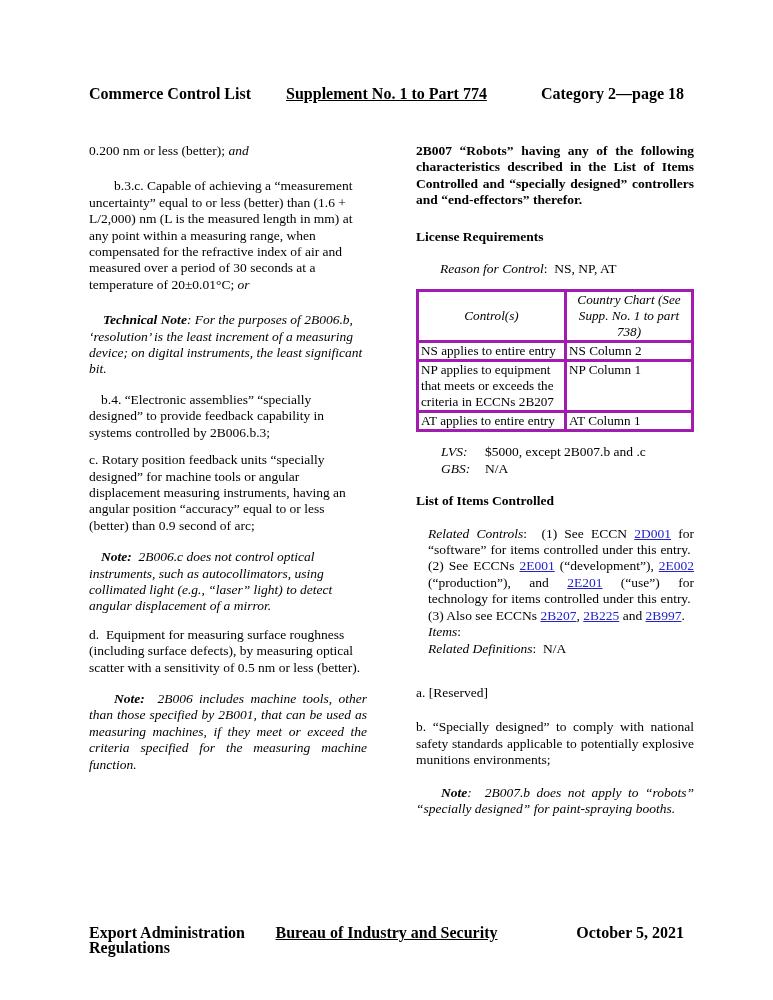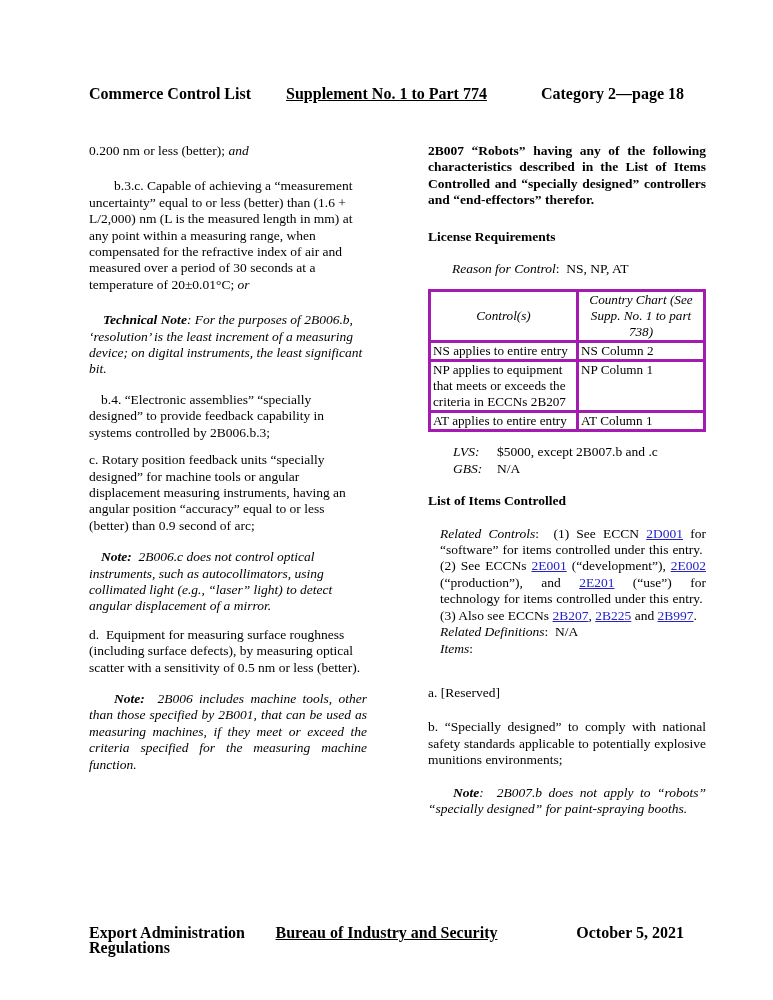--- a/index.html
+++ b/index.html
@@ -7,21 +7,21 @@
         font-family:"Liberation Serif",serif;font-size:13.5px;line-height:16.4px;color:#000;}
   .runrow{position:absolute;left:89px;width:595px;display:grid;grid-template-columns:1fr auto 1fr;
           font-weight:bold;font-size:16px;line-height:15px;}
   .runrow .l{text-align:left;}
   .runrow .c{text-align:center;text-decoration:underline;}
   .runrow .r{text-align:right;}
   .hdr{top:86px;}
   .ftr{top:925px;}
   .col{position:absolute;top:143px;}
   .col-l{left:89px;width:278px;}
-  .col-r{left:428px;width:278px;}
+  .col-r{left:416px;width:278px;}
   p{margin:0 0 15px 0;}
   .mb11{margin-bottom:11px;} .mb12{margin-bottom:12px;} .mb14{margin-bottom:14px;}
   .mb16{margin-bottom:16px;} .mb18{margin-bottom:18px;} .mb19{margin-bottom:19px;}
   .mb20{margin-bottom:20px;}
   .just{text-align:justify;}
   .it{font-style:italic;}
   .b{font-weight:bold;}
   .bi{font-weight:bold;font-style:italic;}
   .ind12{text-indent:12px;} .ind14{text-indent:14px;} .ind24{text-indent:24px;} .ind25{text-indent:25px;}
   .ctab{border-collapse:collapse;width:278px;margin:0 0 12px 0;font-size:13.2px;line-height:16px;}
@@ -97,22 +97,22 @@
 
     <div class="kv">
       <div><span class="kv-k"><span class="it">LVS</span><span>:</span></span><span>$5000, except 2B007.b and .c</span></div>
       <div><span class="kv-k"><span class="it">GBS</span><span>:</span></span><span>N/A</span></div>
     </div>
 
     <p class="b mb16">List of Items Controlled</p>
 
     <div class="rel">
       <p class="just"><span class="it">Related Controls</span><span>:&nbsp; (1) See ECCN </span><a class="xlink">2D001</a><span> for “software” for items controlled under this entry.&nbsp; (2) See ECCNs </span><a class="xlink">2E001</a><span> (“development”), </span><a class="xlink">2E002</a><span> (“production”), and </span><a class="xlink">2E201</a><span> (“use”) for technology for items controlled under this entry.&nbsp; (3) Also see ECCNs </span><a class="xlink">2B207</a><span>, </span><a class="xlink">2B225</a><span> and </span><a class="xlink">2B997</a><span>.</span></p>
+      <div><span class="it">Items</span><span>:</span></div>
       <div><span class="it">Related Definitions</span><span>:&nbsp; N/A</span></div>
-      <div><span class="it">Items</span><span>:</span></div>
     </div>
 
     <p class="mb18">a. [Reserved]</p>
 
     <p class="just mb16">b. “Specially designed” to comply with national safety standards applicable to potentially explosive munitions environments;</p>
 
     <p class="it just ind25"><span class="bi">Note</span><span>:&nbsp; 2B007.b does not apply to “robots” “specially designed” for paint-spraying booths.</span></p>
   </div>
 
   <div class="runrow ftr">

